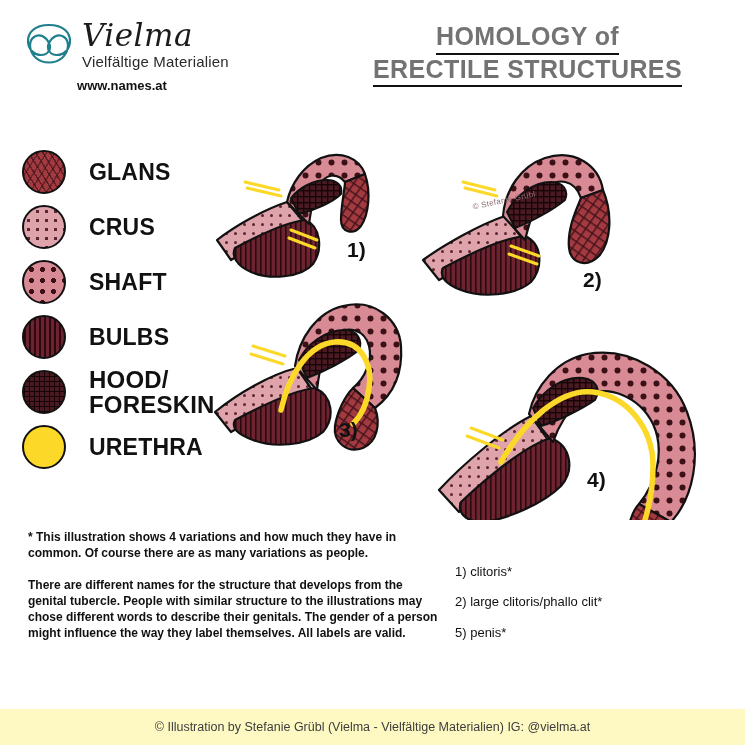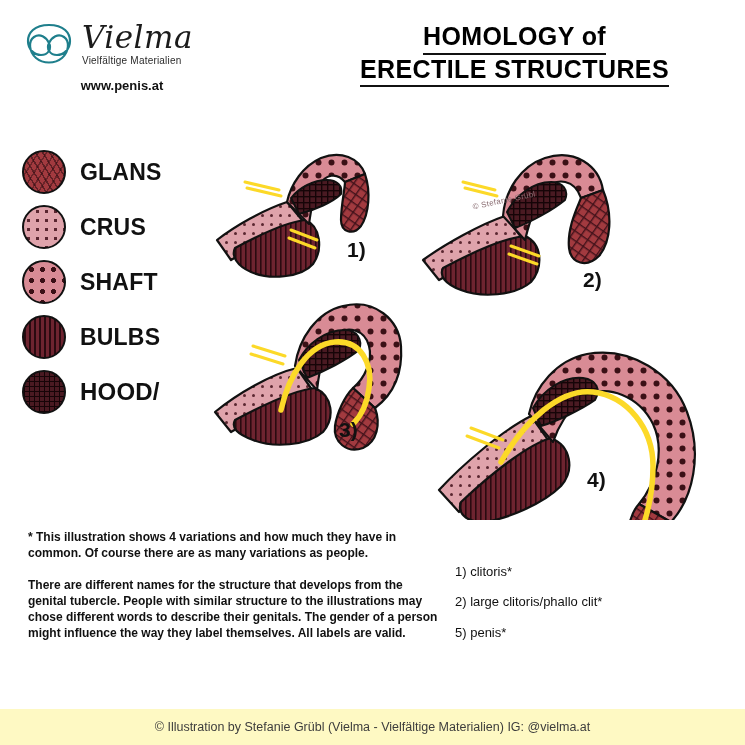--- a/index.html
+++ b/index.html
@@ -47,42 +47,42 @@
     line-height: 1;
   }
   .logo-word {
     font-family: "DejaVu Serif", serif;
     font-size: 31px;
     font-style: italic;
     color: #1b1b1b;
     letter-spacing: .5px;
   }
   .logo-sub {
-    font-size: 10px;
+    font-size: 15px;
     color: #2a2a2a;
     margin-top: 3px;
     letter-spacing: .2px;
   }
   .logo-url {
     font-size: 13px;
     font-weight: bold;
     color: #111;
     margin-top: 6px;
     text-align: center;
     width: 200px;
   }
 
   
   .title-block {
     position: absolute;
-    left: 317px;
+    left: 330px;
     top: 22px;
     width: 395px;
     text-align: center;
-    color: #000000;
+    color: #737373;
   }
   .title-line {
     font-size: 25px;
     font-weight: bold;
     letter-spacing: .4px;
     line-height: 1.18;
     display: inline-block;
   }
   .title-line.underline {
     border-bottom: 2.5px solid #111;
@@ -92,21 +92,21 @@
   
   .legend {
     position: absolute;
     left: 22px;
     top: 150px;
     width: 215px;
   }
   .legend-item {
     display: flex;
     align-items: center;
-    gap: 14px;
+    gap: 23px;
     margin-bottom: 11px;
     height: 44px;
   }
   .swatch {
     width: 44px;
     height: 44px;
     border-radius: 50%;
     border: 2px solid #111;
     flex: 0 0 auto;
     box-sizing: border-box;
@@ -235,21 +235,21 @@
           <g fill="none" stroke="#1f7f8c" stroke-width="2.2">
             <path d="M27 6 C12 6 6 14 6 22 C6 31 13 36 19 36 C26 36 30 30 27 24 C24 18 18 14 12 18 C6 22 7 33 14 39 C21 45 33 45 40 39 C47 33 48 22 42 18 C36 14 30 18 27 24 C24 30 28 36 35 36 C41 36 48 31 48 22 C48 14 42 6 27 6 Z"></path>
           </g>
         </svg>
       </span>
       <span class="logo-text-wrap">
         <span class="logo-word">Vielma</span>
         <span class="logo-sub">Vielfältige Materialien</span>
       </span>
     </div>
-    <div class="logo-url">www.penis.at</div>
+    <div class="logo-url">www.names.at</div>
   </div>
 
   <div class="title-block">
     <div><span class="title-line underline">HOMOLOGY of</span></div>
     <div><span class="title-line underline">ERECTILE STRUCTURES</span></div>
   </div>
 
   <div class="legend">
     <div class="legend-item">
       <span class="swatch sw-glans"></span>
@@ -264,21 +264,26 @@
       <span class="legend-label">SHAFT</span>
     </div>
     <div class="legend-item">
       <span class="swatch sw-bulbs"></span>
       <span class="legend-label">BULBS</span>
     </div>
     <div class="legend-item">
       <span class="swatch sw-hood"></span>
       <span class="legend-label two-line">
         <span>HOOD/</span><br>
+        <span>FORESKIN</span>
       </span>
+    </div>
+    <div class="legend-item">
+      <span class="swatch sw-urethra"></span>
+      <span class="legend-label">URETHRA</span>
     </div>
   </div>
 
   <div class="figures">
     <svg width="545" height="390" viewBox="0 0 545 390">
       <defs>
         <pattern id="pShaft" width="13" height="13" patternUnits="userSpaceOnUse">
           <rect width="13" height="13" fill="#d98b95"></rect>
           <circle cx="6.5" cy="6.5" r="3" fill="#3b1016"></circle>
         </pattern>

